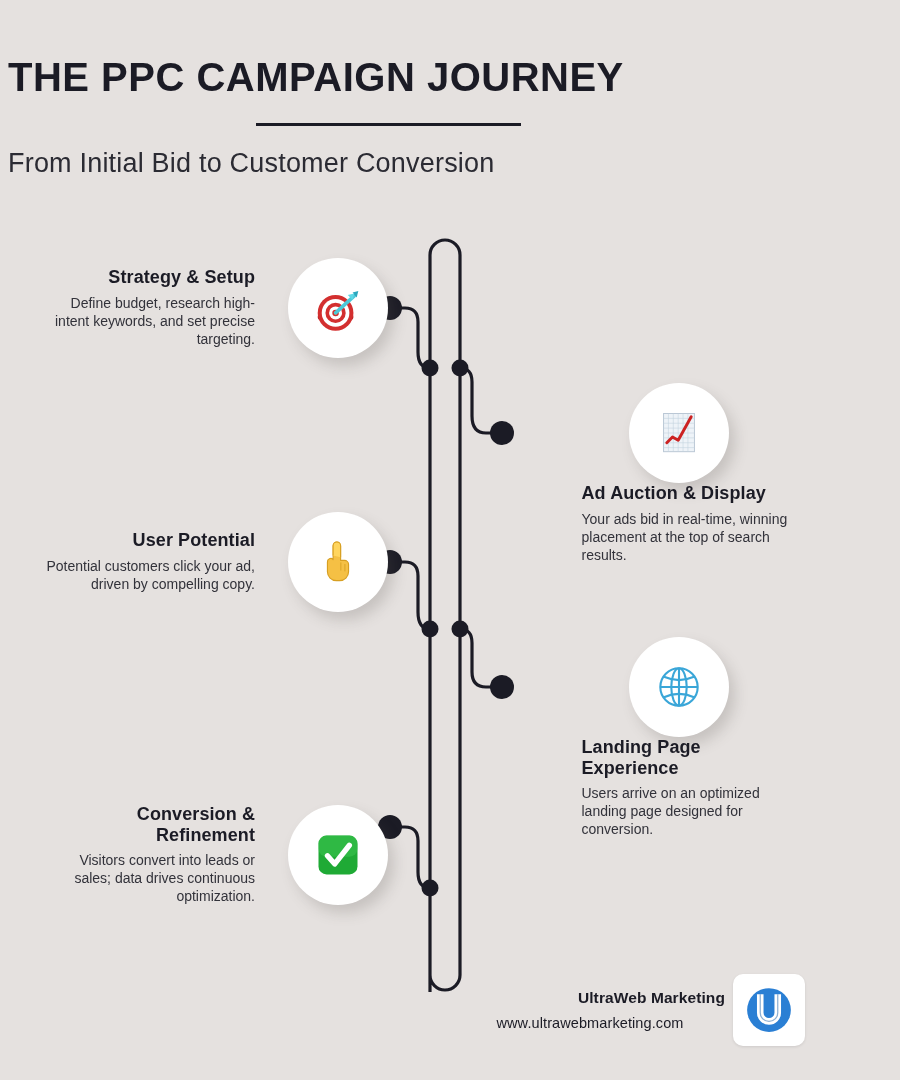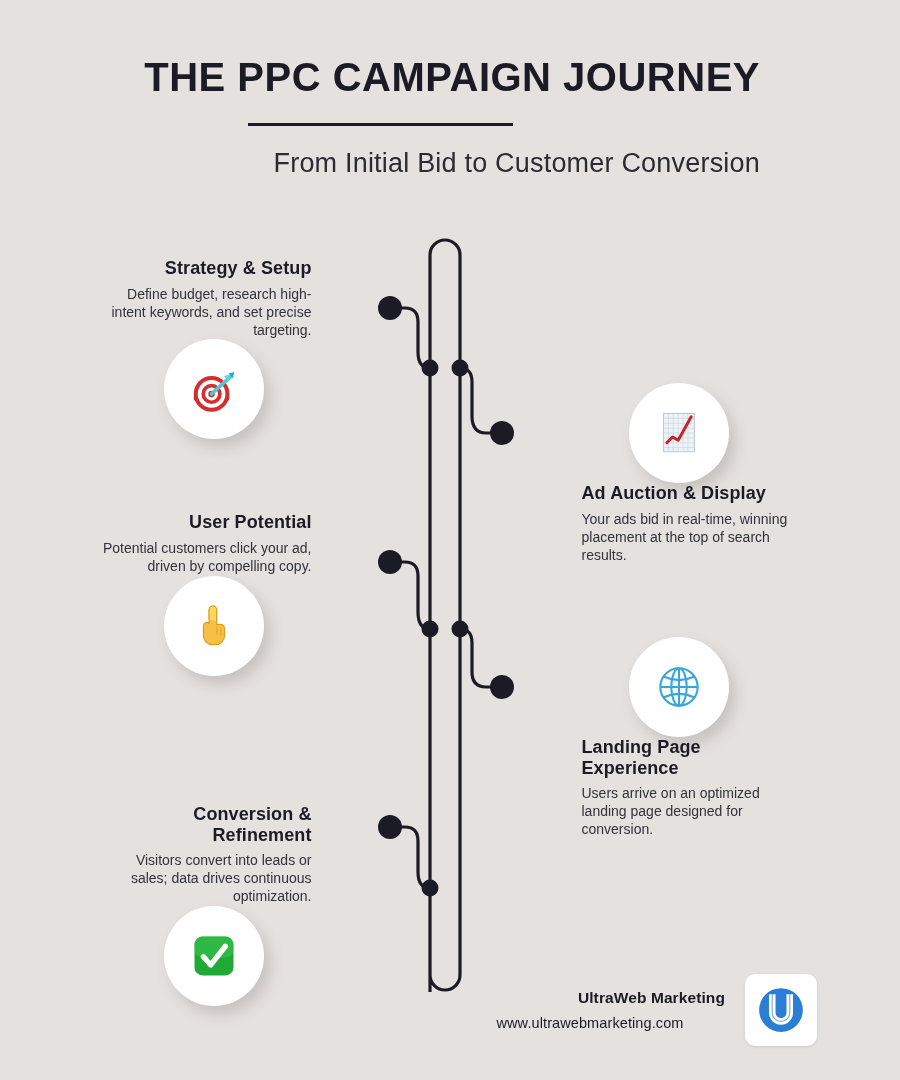--- a/index.html
+++ b/index.html
@@ -20,21 +20,22 @@
     width: 900px;
     height: 1080px;
   }
 
   
   .header {
     position: absolute;
     top: 0;
     left: 0;
     width: 760px;
-    text-align: right;
+    text-align: left;
+    padding-left: 8px;
   }
   .main-title {
     margin: 0;
     padding-top: 55px;
     font-size: 40px;
     font-weight: 800;
     letter-spacing: 0.5px;
     color: #1b1b25;
     font-family: "Liberation Sans", sans-serif;
     line-height: 1.1;
@@ -64,21 +65,20 @@
     pointer-events: none;
   }
 
   
   .step {
     position: absolute;
     display: flex;
     align-items: center;
   }
   .step.left {
-    flex-direction: column;
     justify-content: space-between;
   }
   .step.right {
     flex-direction: column;
     justify-content: flex-start;
   }
 
   .step-text {
     width: 215px;
   }
@@ -124,21 +124,21 @@
     left: 455px;
     top: 974px;
     width: 400px;
     display: flex;
     align-items: center;
     justify-content: flex-start;
   }
   .footer-text {
     text-align: right;
     width: 270px;
-    padding-right: 20px;
+    padding-right: 8px;
   }
   .brand-name {
     font-size: 15.5px;
     font-weight: 700;
     color: #1b1b25;
     margin: 0 0 8px 0;
     letter-spacing: 0.1px;
   }
   .brand-url {
     font-size: 14.5px;

